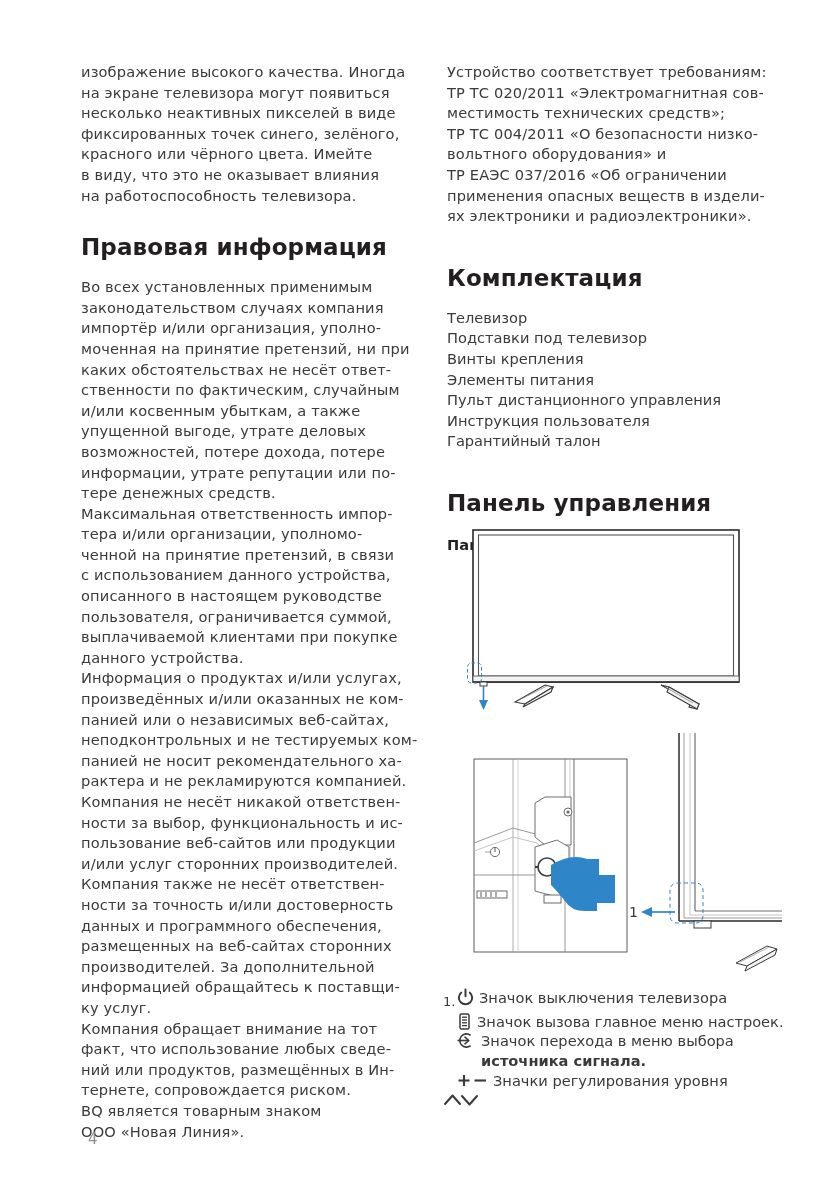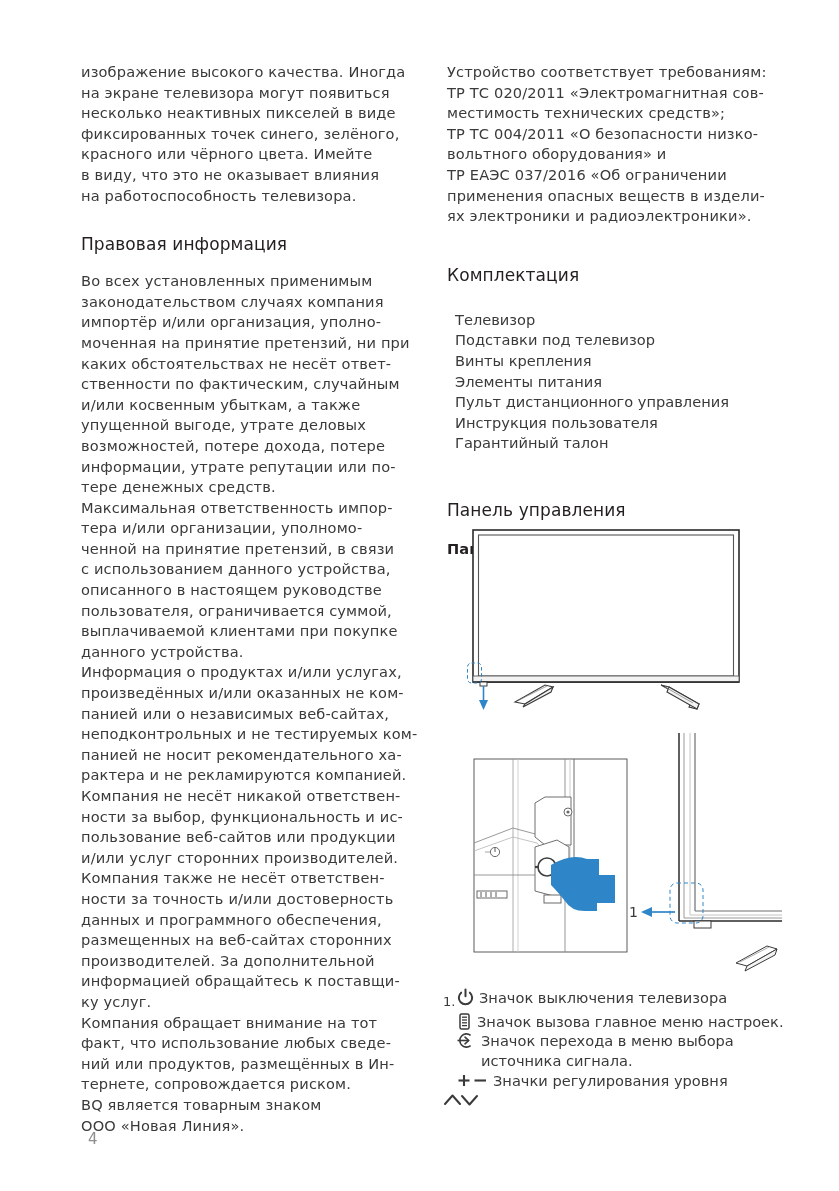--- a/index.html
+++ b/index.html
@@ -41,42 +41,42 @@
     line-height: 20.6px;
     color: #3a3a3a;
     letter-spacing: 0.01em;
     white-space: pre-line;
     margin: 0;
   }
   .para {
     margin: 0;
   }
   h2.section-title {
-    font-size: 17px;
-    font-weight: normal;
+    font-size: 23px;
+    font-weight: bold;
     color: #231f20;
     margin: 0;
     letter-spacing: 0.005em;
   }
   h3.sub-title {
     font-size: 14.6px;
     font-weight: bold;
     color: #231f20;
     margin: 0;
     letter-spacing: 0.005em;
   }
 
   .gap-legal-title { height: 28px; }
   .gap-after-title { height: 17px; }
   .gap-pkg-title   { height: 38px; }
   .gap-ctrl-title  { height: 38px; }
   .gap-subtitle    { height: 20px; }
 
   .list-plain {
-    margin: 8px;
+    margin: 0;
     padding: 0;
     list-style: none;
   }
   .list-plain li {
     font-size: 14.6px;
     line-height: 20.6px;
     color: #3a3a3a;
   }
 
   
@@ -127,21 +127,21 @@
     justify-content: center;
     margin-right: 4px;
   }
   .legend-txt {
     font-size: 14.6px;
     color: #3a3a3a;
     line-height: 19.8px;
     white-space: pre-line;
     text-align: right;
   }
-  .legend-row.cont { padding-left: 13px; }
+  .legend-row.cont { padding-left: 13px; font-weight: bold; }
 
   .ico-power   { width: 19px; height: 19px; }
   .ico-menu    { width: 17px; height: 19px; }
   .ico-source  { width: 21px; height: 19px; }
   .ico-volume  { width: 33px; height: 19px; }
   .ico-channel { width: 36px; height: 19px; }
 
   
   .page-number {
     position: absolute;

